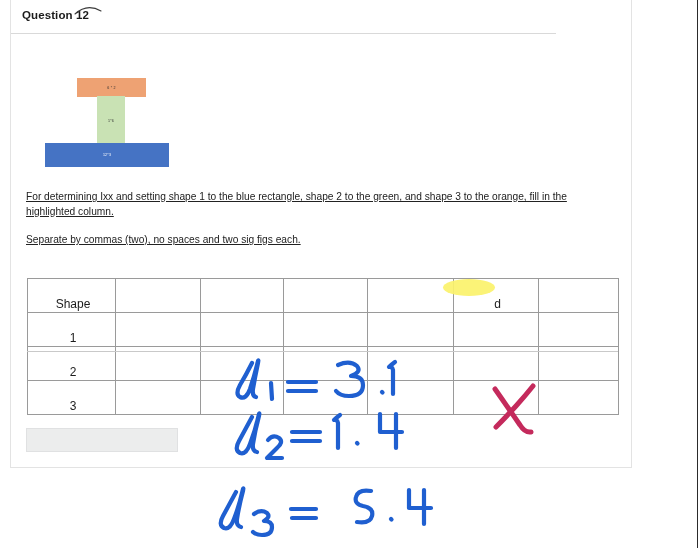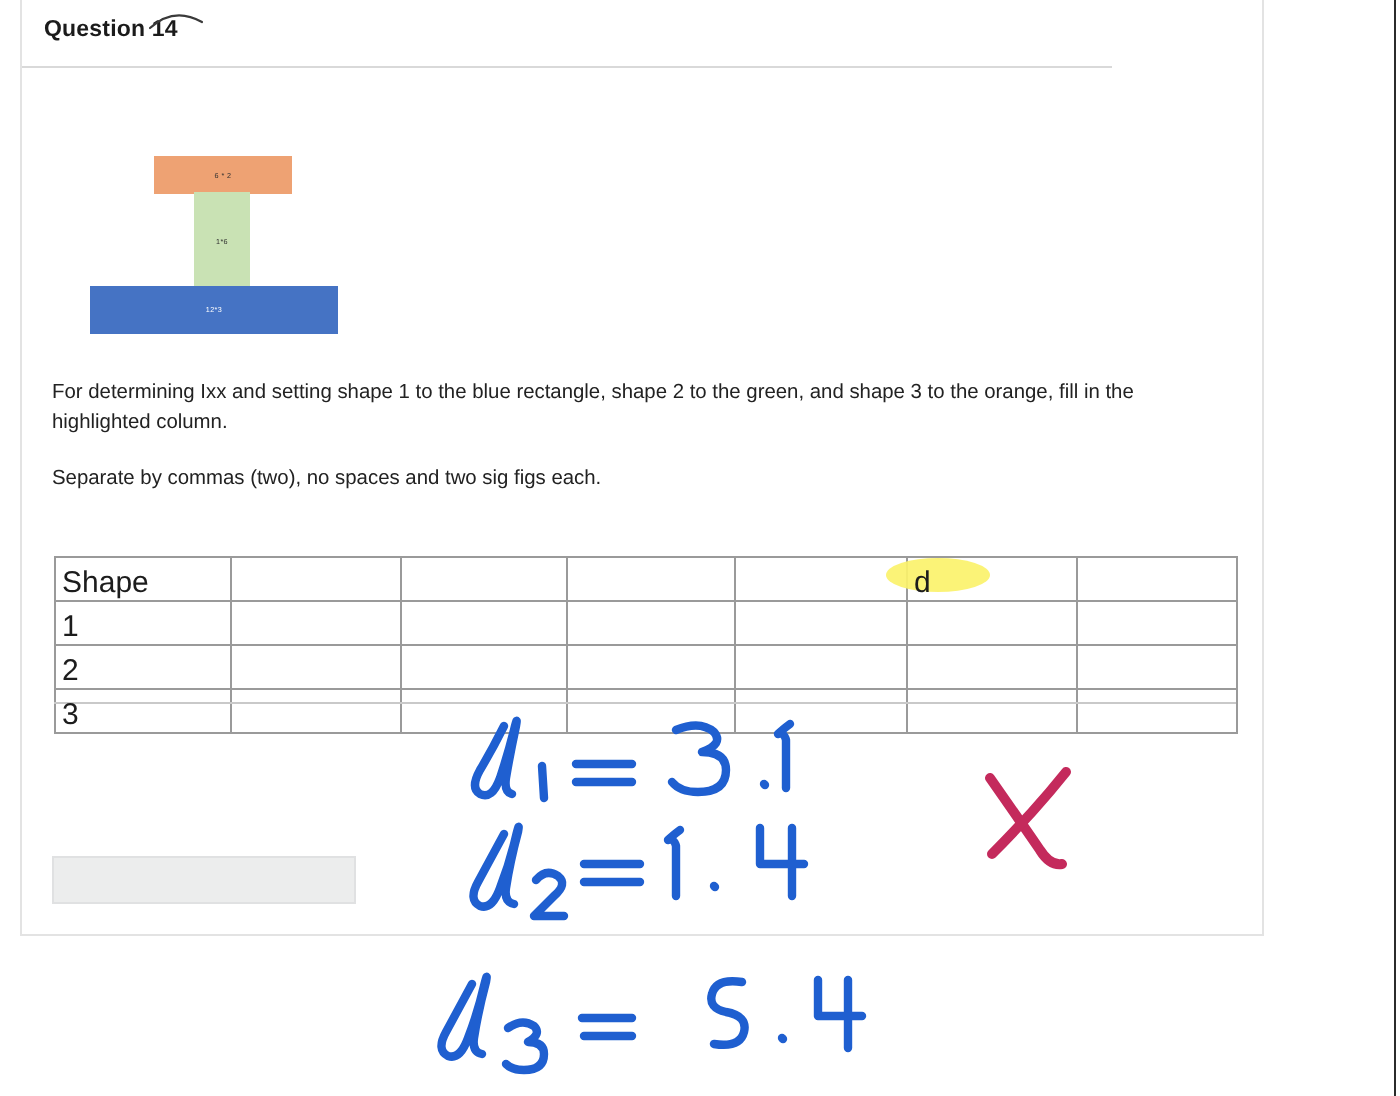--- a/index.html
+++ b/index.html
@@ -107,44 +107,46 @@
   #prose {
     position: absolute;
     left: 26px; top: 190px;
     width: 585px;
   }
   .prose-p {
     margin: 0 0 14px 0;
     font-size: 10.2px;
     line-height: 14.5px;
     color: #222222;
+    text-decoration: underline;
   }
   .prose-p:last-child { margin-bottom: 14px; }
 
   
   #data-table-wrap {
     position: absolute;
     left: 27px; top: 278px;
     width: 591px;
   }
   #data-table {
     border-collapse: collapse;
     table-layout: fixed;
     width: 591px;
     background: #ffffff;
   }
   #data-table td {
     border: 1px solid #9a9a9a;
     height: 17px;
-    padding: 4px 0 0 3px;
-    font-size: 15px;
+    padding: 16px 0 0 3px;
+    font-size: 12px;
     color: #1c1c1c;
     vertical-align: middle;
     position: relative;
     overflow: visible;
+    text-align: center;
   }
   #data-table col.c0 { width: 88px; }
   #data-table col.c1 { width: 85px; }
   #data-table col.c2 { width: 83px; }
   #data-table col.c3 { width: 84px; }
   #data-table col.c4 { width: 86px; }
   #data-table col.c5 { width: 85px; }
   #data-table col.c6 { width: 80px; }
   #table-bottom-shadow {
     position: absolute;
@@ -189,21 +191,21 @@
 </head>
 <body>
 
 <div id="page">
 
   <div id="right-edge-rule"></div>
 
   <div id="question-card"></div>
 
   <div id="question-header">
-    <div id="question-title">Question 14</div>
+    <div id="question-title">Question 12</div>
     <svg id="title-arc" viewBox="0 0 30 12">
       <path d="M2 10 Q 14 -1 28 7" fill="none" stroke="#3a3a3a" stroke-width="1.1" stroke-linecap="round"></path>
     </svg>
   </div>
   <div id="header-rule"></div>
 
   <div id="figure">
     <div class="shape-block" id="shape-orange">6 * 2</div>
     <div class="shape-block" id="shape-green">1*6</div>
     <div class="shape-block" id="shape-blue">12*3</div>

